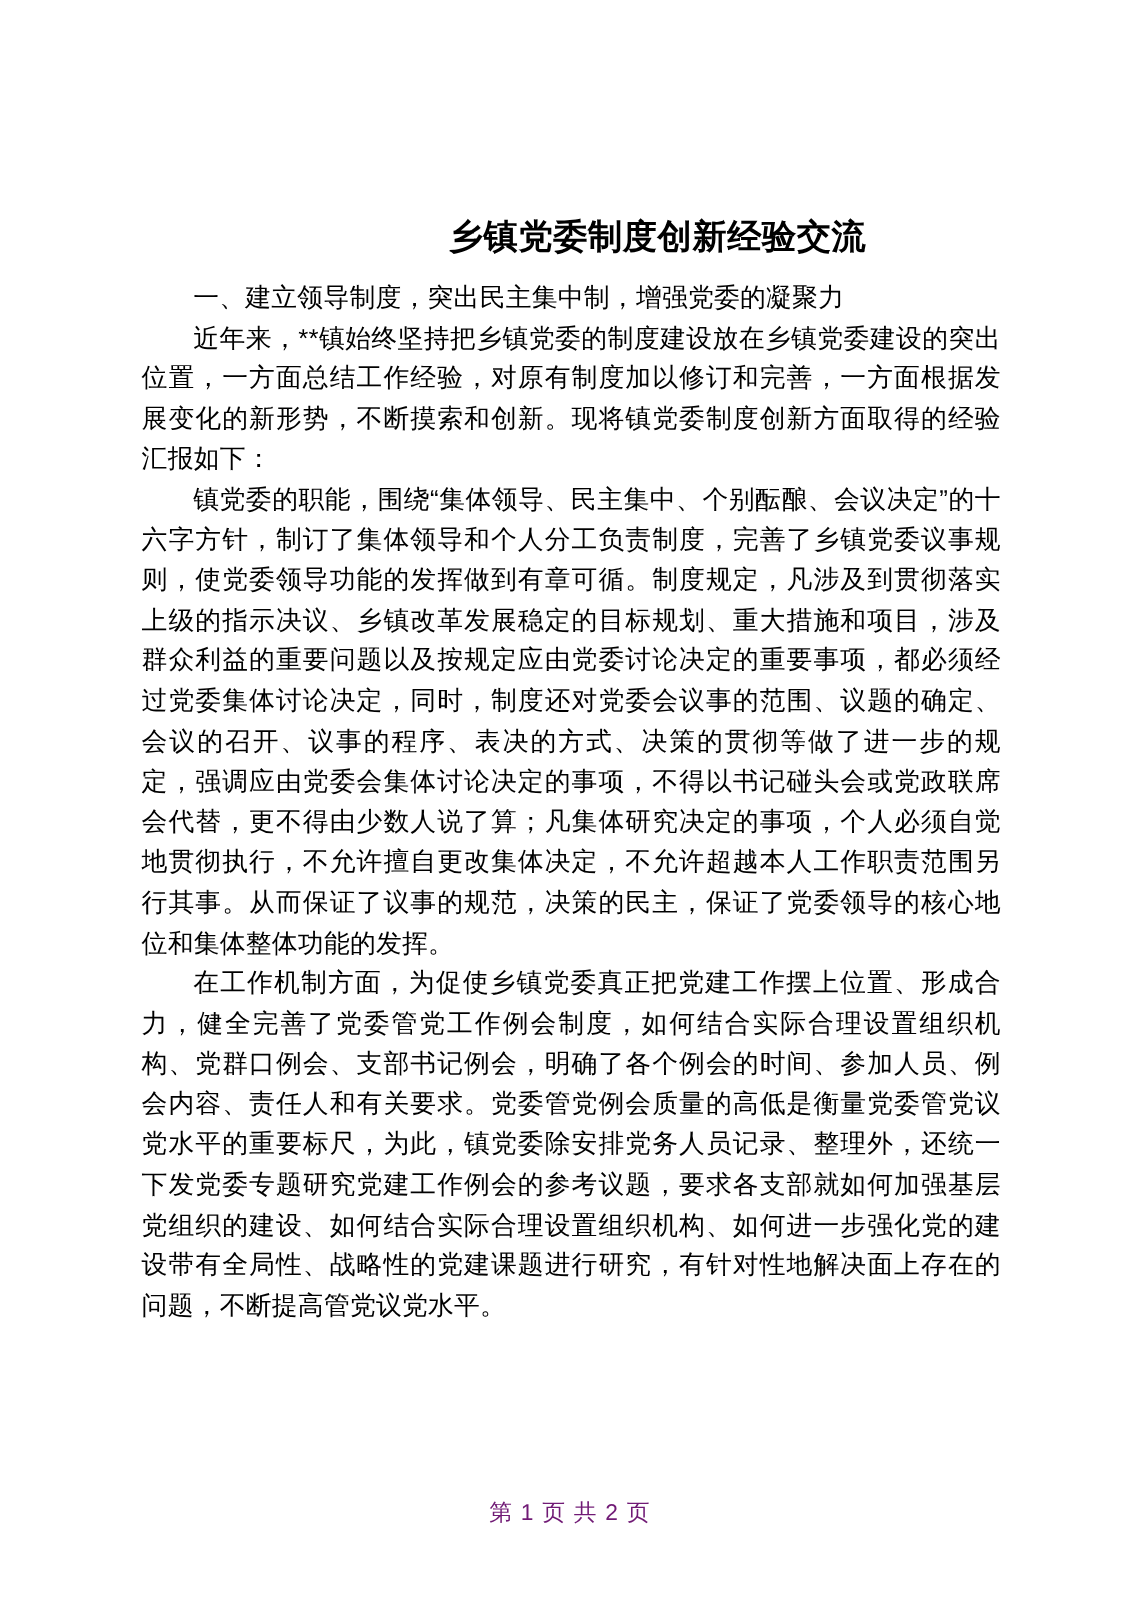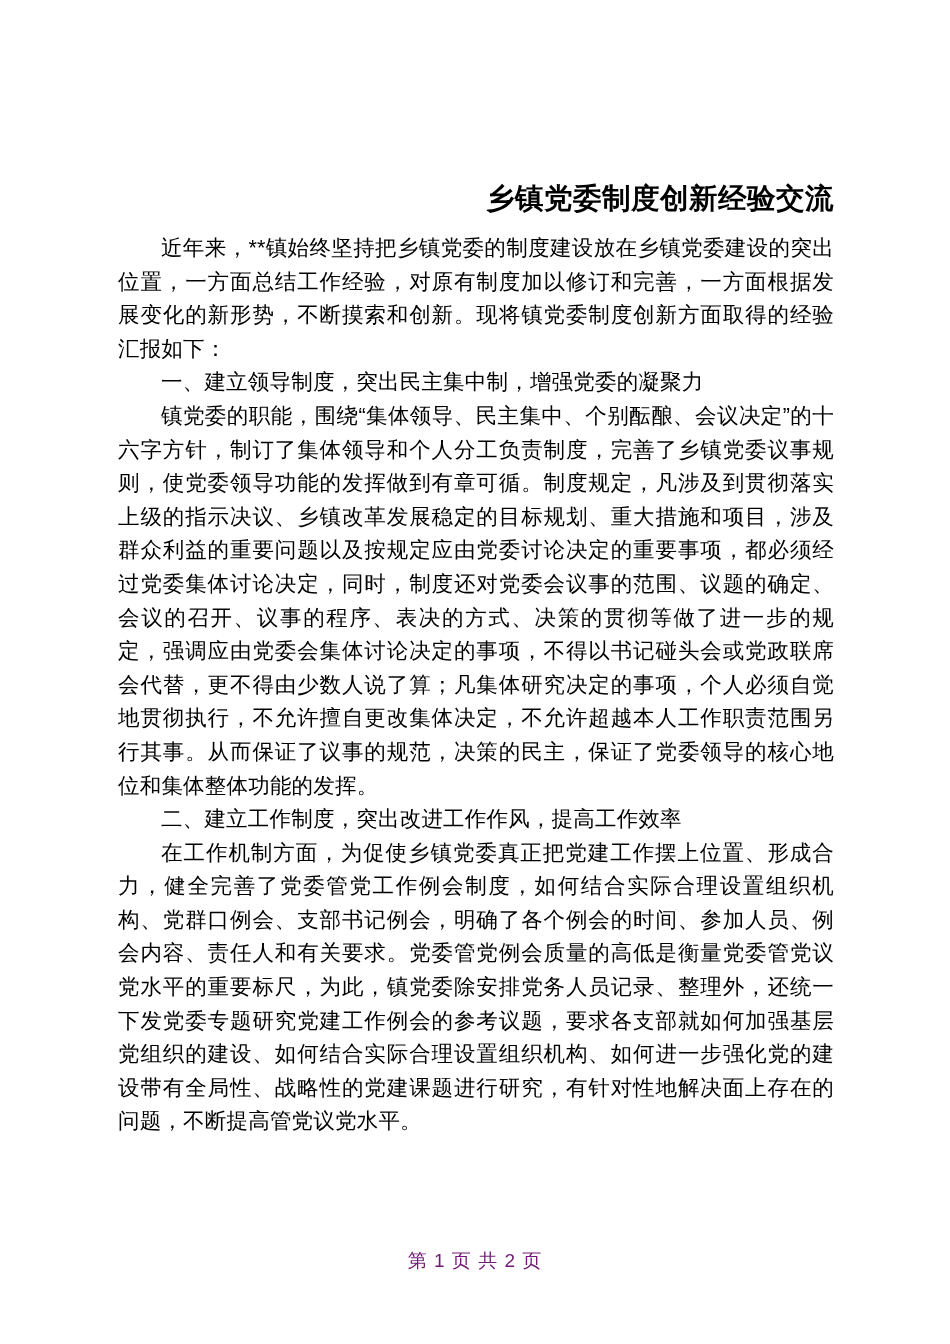--- a/index.html
+++ b/index.html
@@ -27,21 +27,21 @@
     left: 118px;
     top: 178px;
     width: 716px;
   }
   .doc-title {
     font-family: "Liberation Sans", "DejaVu Sans", sans-serif;
     font-weight: bold;
     font-size: 28.5px;
     line-height: 40px;
     letter-spacing: 0.5px;
-    text-align: right;
+    text-align: center;
     margin: 0 0 14px 0;
     padding-left: 144px;
     color: #000000;
   }
   .para {
     font-family: "Liberation Sans", "DejaVu Sans", sans-serif;
     font-size: 21.5px;
     line-height: 33.6px;
     letter-spacing: 0.2px;
     text-align: justify;
@@ -72,28 +72,27 @@
 </style>
 </head>
 <body>
 
 <div class="page">
 
   <div class="content">
 
     <h1 class="doc-title">乡镇党委制度创新经验交流</h1>
 
+    <p class="para indent">一、建立领导制度，突出民主集中制，增强党委的凝聚力</p>
+
     <p class="para indent">近年来，**镇始终坚持把乡镇党委的制度建设放在乡镇党委建设的突出位置，一方面总结工作经验，对原有制度加以修订和完善，一方面根据发展变化的新形势，不断摸索和创新。现将镇党委制度创新方面取得的经验汇报如下：</p>
-
-    <p class="para indent">一、建立领导制度，突出民主集中制，增强党委的凝聚力</p>
 
 
     <p class="para indent">镇党委的职能，围绕“集体领导、民主集中、个别酝酿、会议决定”的十六字方针，制订了集体领导和个人分工负责制度，完善了乡镇党委议事规则，使党委领导功能的发挥做到有章可循。制度规定，凡涉及到贯彻落实上级的指示决议、乡镇改革发展稳定的目标规划、重大措施和项目，涉及群众利益的重要问题以及按规定应由党委讨论决定的重要事项，都必须经过党委集体讨论决定，同时，制度还对党委会议事的范围、议题的确定、会议的召开、议事的程序、表决的方式、决策的贯彻等做了进一步的规定，强调应由党委会集体讨论决定的事项，不得以书记碰头会或党政联席会代替，更不得由少数人说了算；凡集体研究决定的事项，个人必须自觉地贯彻执行，不允许擅自更改集体决定，不允许超越本人工作职责范围另行其事。从而保证了议事的规范，决策的民主，保证了党委领导的核心地位和集体整体功能的发挥。</p>
 
-    <p class="para indent">二、建立工作制度，突出改进工作作风，提高工作效率</p>
 
     <p class="para indent">在工作机制方面，为促使乡镇党委真正把党建工作摆上位置、形成合力，健全完善了党委管党工作例会制度，如何结合实际合理设置组织机构、党群口例会、支部书记例会，明确了各个例会的时间、参加人员、例会内容、责任人和有关要求。党委管党例会质量的高低是衡量党委管党议党水平的重要标尺，为此，镇党委除安排党务人员记录、整理外，还统一下发党委专题研究党建工作例会的参考议题，要求各支部就如何加强基层党组织的建设、如何结合实际合理设置组织机构、如何进一步强化党的建设带有全局性、战略性的党建课题进行研究，有针对性地解决面上存在的问题，不断提高管党议党水平。</p>
 
   </div>
 
   <div class="footer">
     <span class="footer-inner">第 1 页  共 2 页</span>
   </div>
 
 </div>

